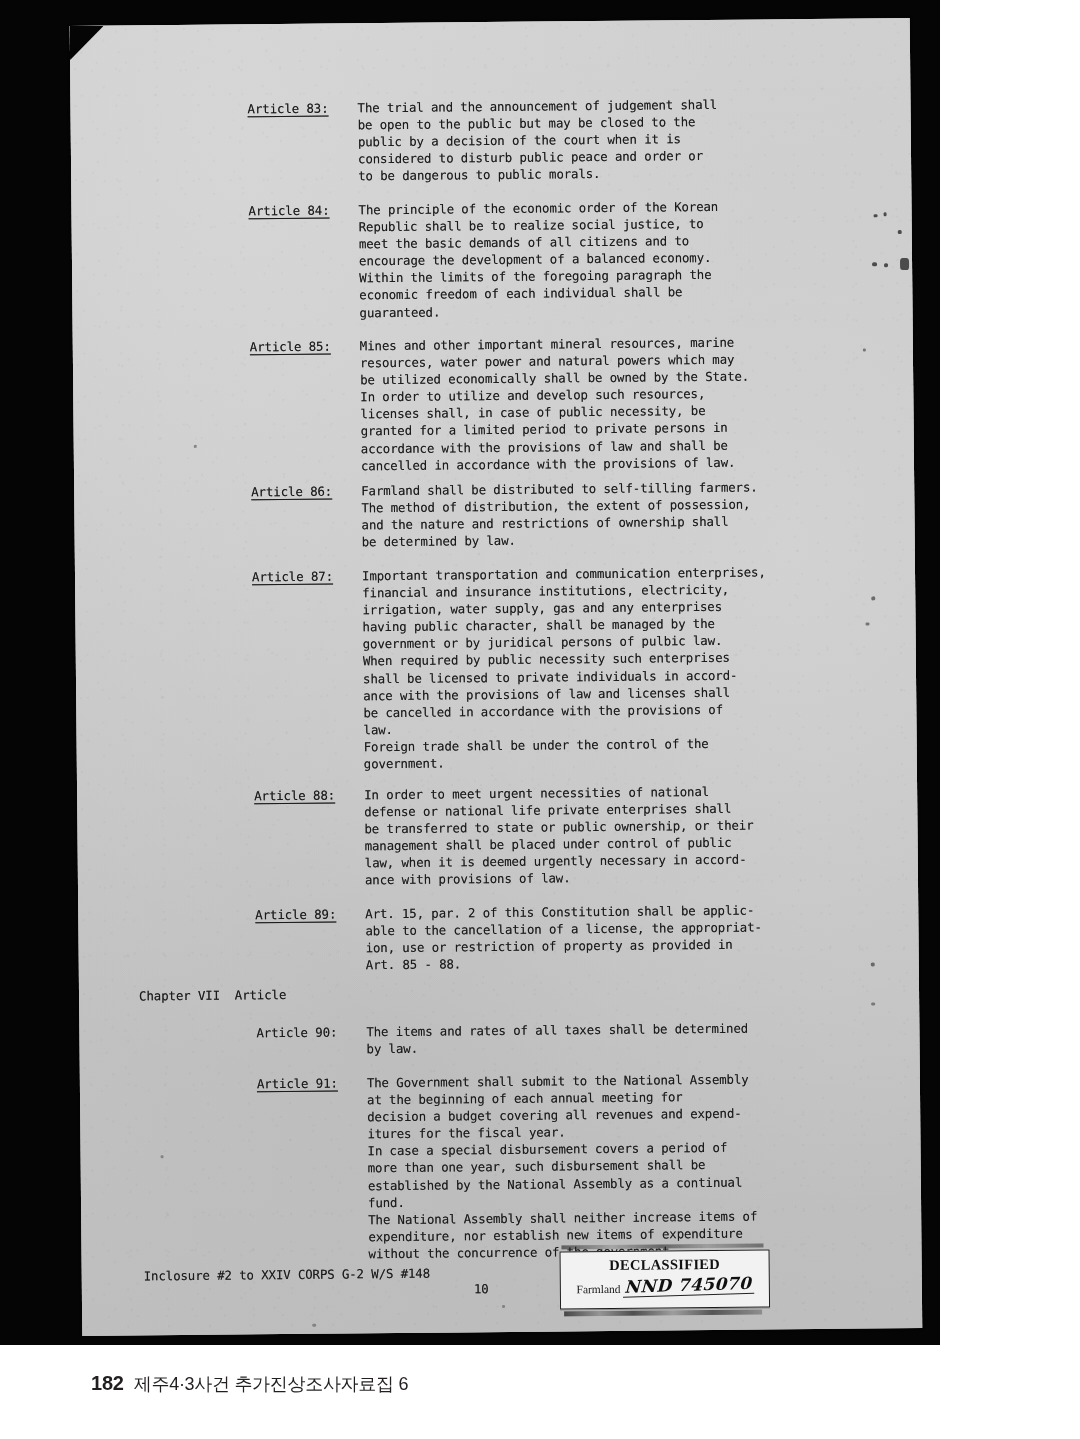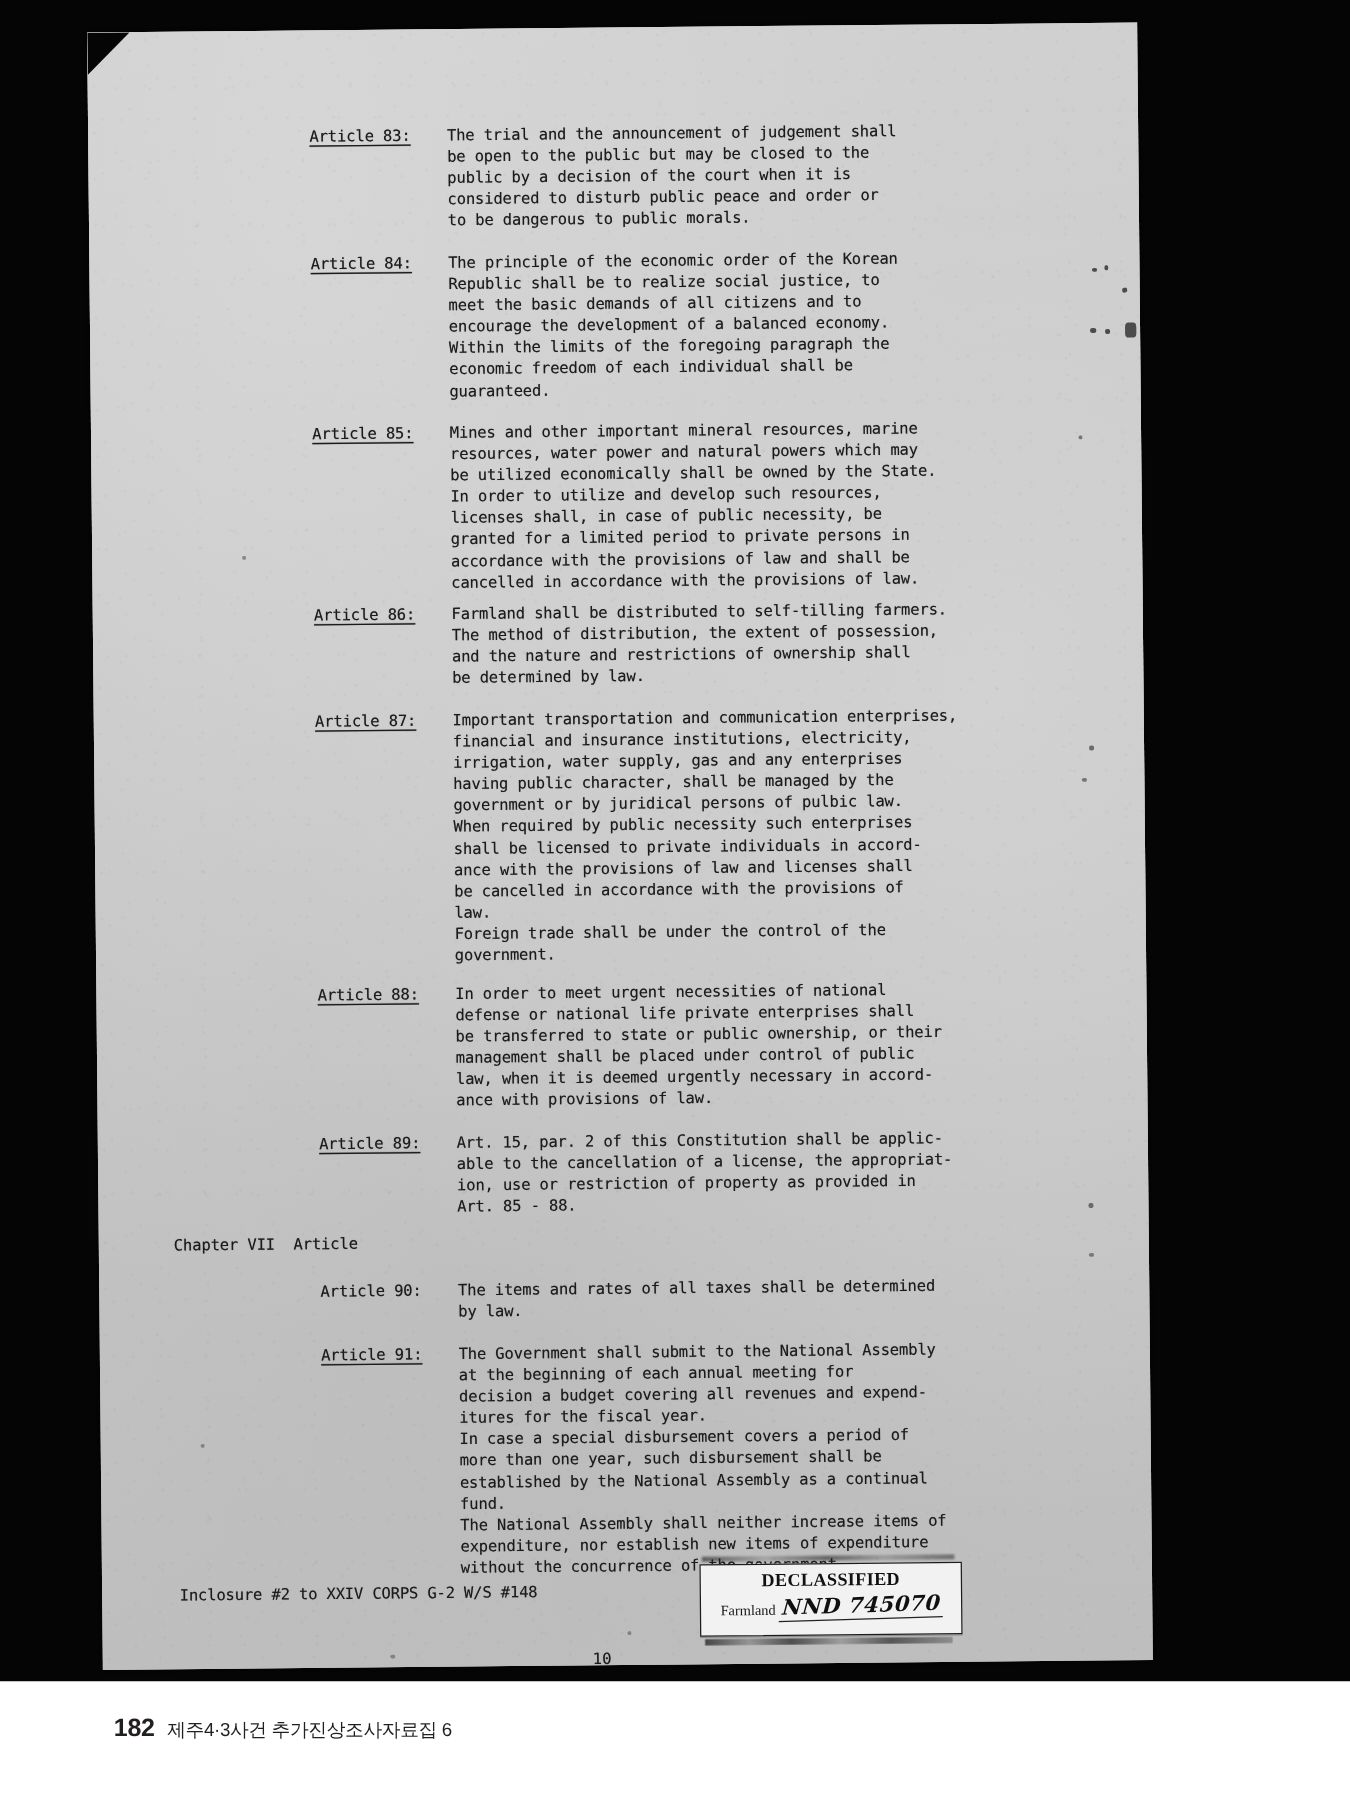--- a/index.html
+++ b/index.html
@@ -12,21 +12,21 @@
     height: 1439px;
     position: relative;
     font-family: "Liberation Sans", sans-serif;
     overflow: hidden;
   }
 
   
   #scan-area {
     position: absolute;
     left: 0; top: 0;
-    width: 1080px;
+    width: 940px;
     height: 1345px;
     background: #050505;
     overflow: hidden;
   }
 
   
   #sheet {
     position: absolute;
     left: 76px;
     top: 22px;
@@ -134,21 +134,20 @@
   }
   #page-number {
     position: absolute;
     left: 392px;
     top: 1259px;
     font-family: "DejaVu Sans Mono", "Liberation Mono", monospace;
     font-size: 12.4px;
     color: #1b1b1b;
     text-shadow: 0 0 .6px rgba(0,0,0,.45);
     z-index: 4;
-    margin-top: 38px;
   }
 
   
   #declass-stamp {
     position: absolute;
     left: 478px;
     top: 1230px;
     width: 208px;
     height: 56px;
     background: #f2f2f2;
@@ -236,21 +235,21 @@
     margin-left: 41px;
   }
   #caption-number {
     font-family: "Liberation Sans", sans-serif;
     font-size: 20px;
     font-weight: bold;
     letter-spacing: -0.2px;
   }
   #caption-title {
     font-family: "Liberation Sans", sans-serif;
-    font-size: 15px;
+    font-size: 18px;
     letter-spacing: -0.3px;
   }
 </style>
 </head>
 <body>
 
 <div id="scan-area">
   <div id="sheet">
     <div id="corner-clip"></div>
 

